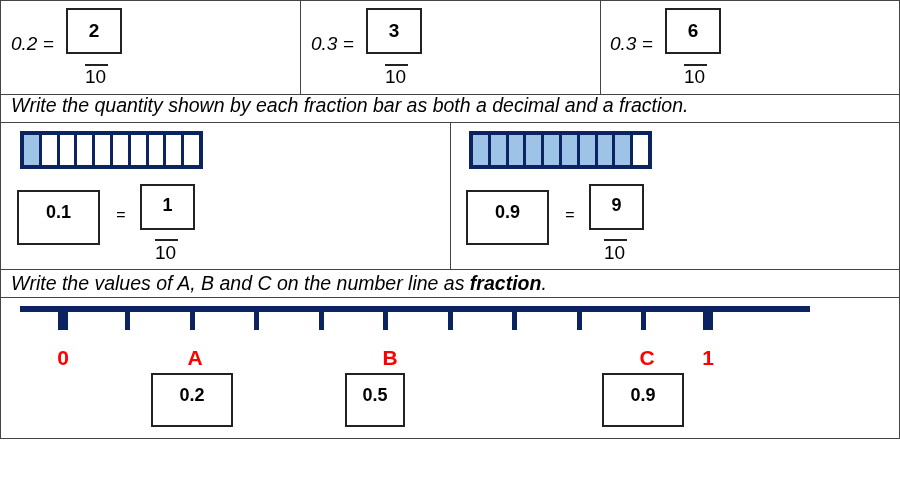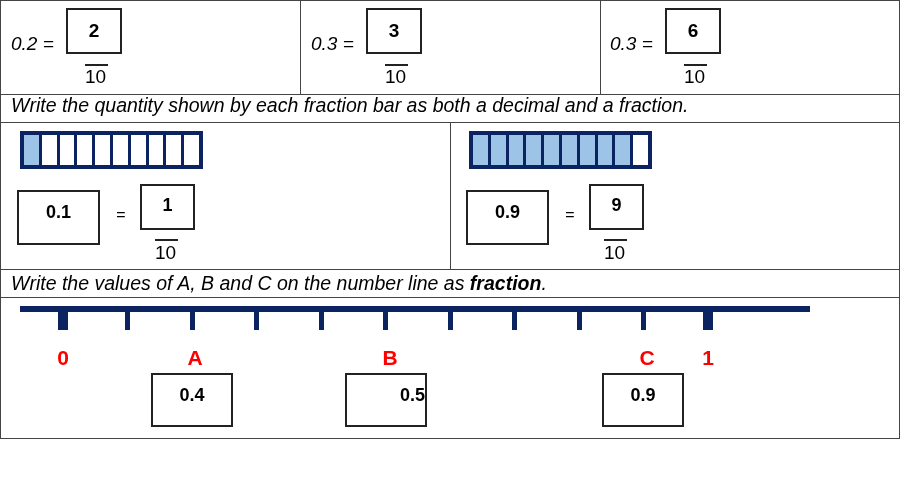--- a/index.html
+++ b/index.html
@@ -136,21 +136,21 @@
   <div class="tick" style="left:577px;top:308px;width:5px;height:22px;"></div>
   <div class="tick" style="left:641px;top:308px;width:5px;height:22px;"></div>
 
   <span class="red-lbl" style="left:63px;top:346px;">0</span>
   <span class="red-lbl" style="left:708px;top:346px;">1</span>
   <span class="red-lbl" style="left:195px;top:346px;">A</span>
   <span class="red-lbl" style="left:390px;top:346px;">B</span>
   <span class="red-lbl" style="left:647px;top:346px;">C</span>
 
   <div class="box" style="left:151px;top:373px;width:82px;height:54px;font-size:18px;">
-      <span style="position:relative;top:-5px;">0.4</span>
+      <span style="position:relative;top:-5px;">0.2</span>
     </div>
-  <div class="box" style="left:345px;top:373px;width:82px;height:54px;font-size:18px;justify-content:flex-end;">
+  <div class="box" style="left:345px;top:373px;width:60px;height:54px;font-size:18px;">
       <span style="position:relative;top:-5px;">0.5</span>
     </div>
   <div class="box" style="left:602px;top:373px;width:82px;height:54px;font-size:18px;">
       <span style="position:relative;top:-5px;">0.9</span>
     </div>
 </div>
 
 </body></html>

